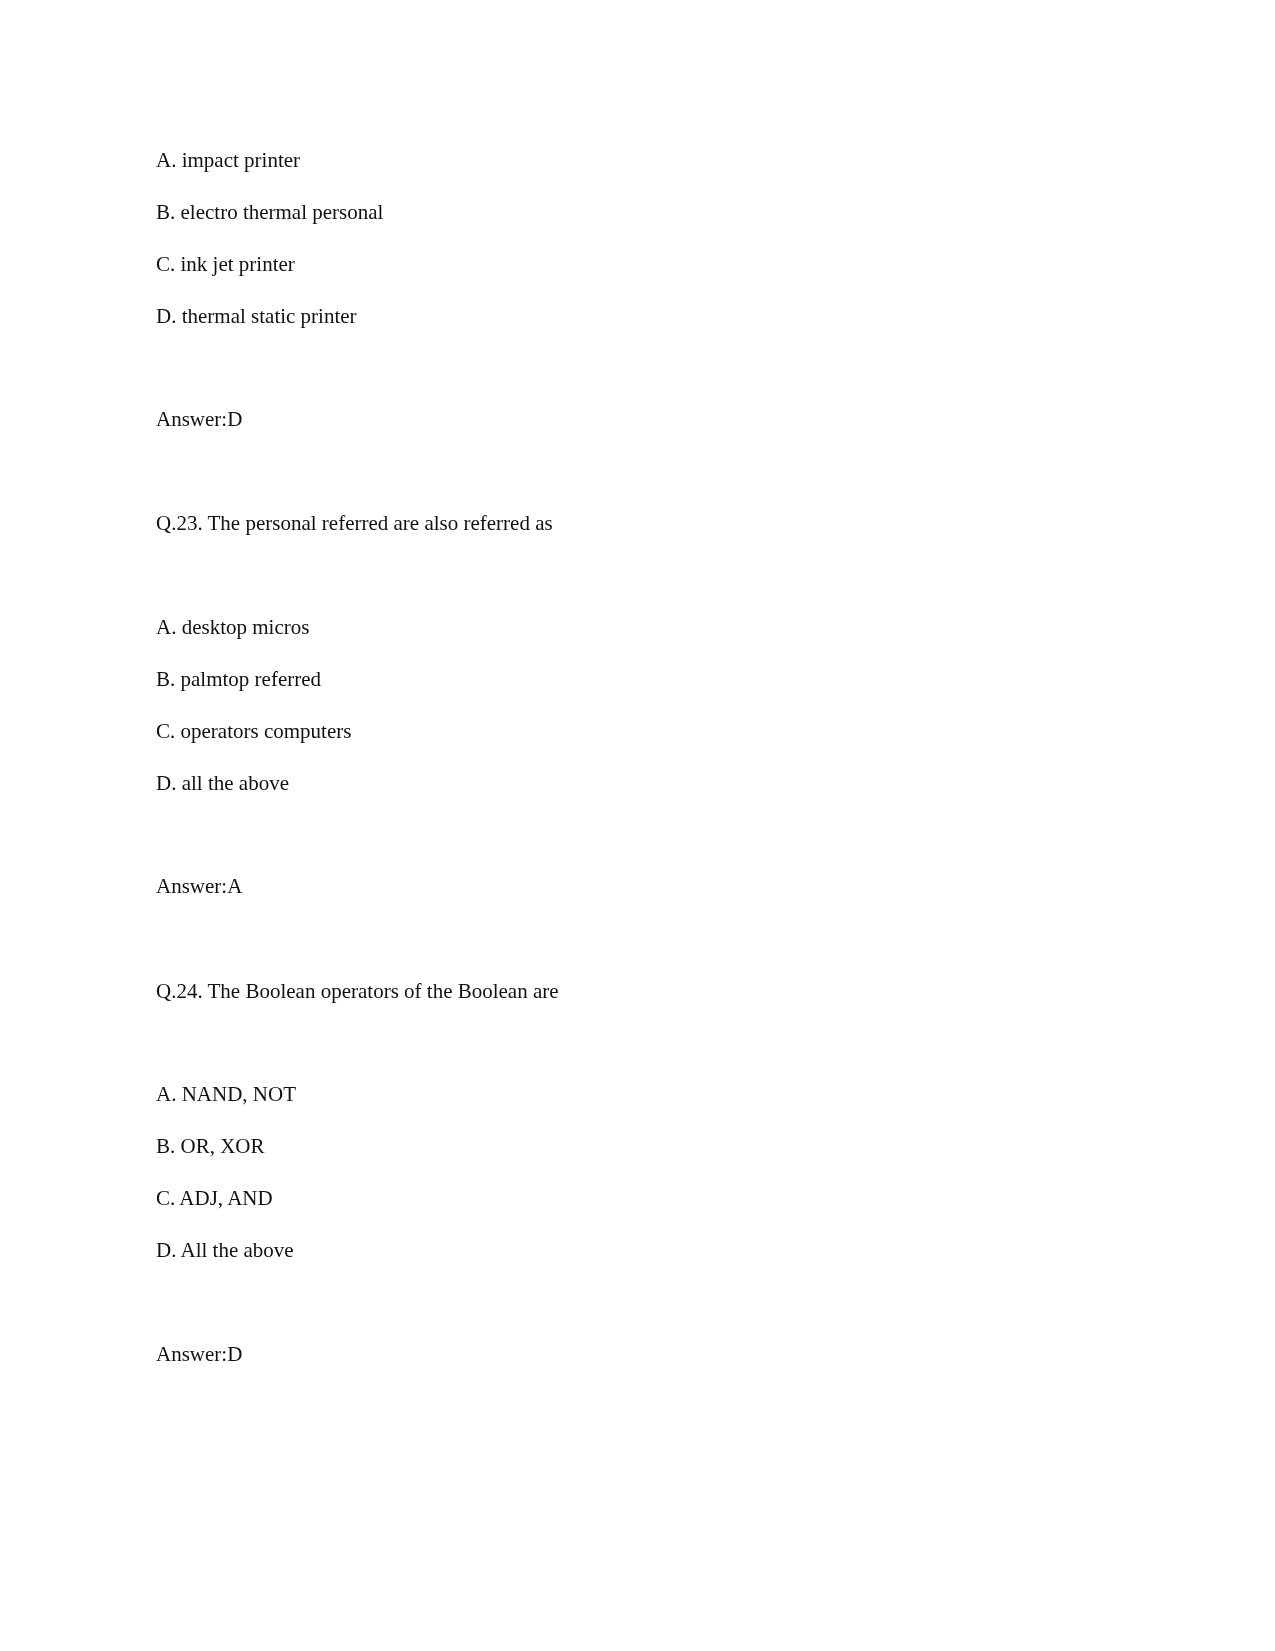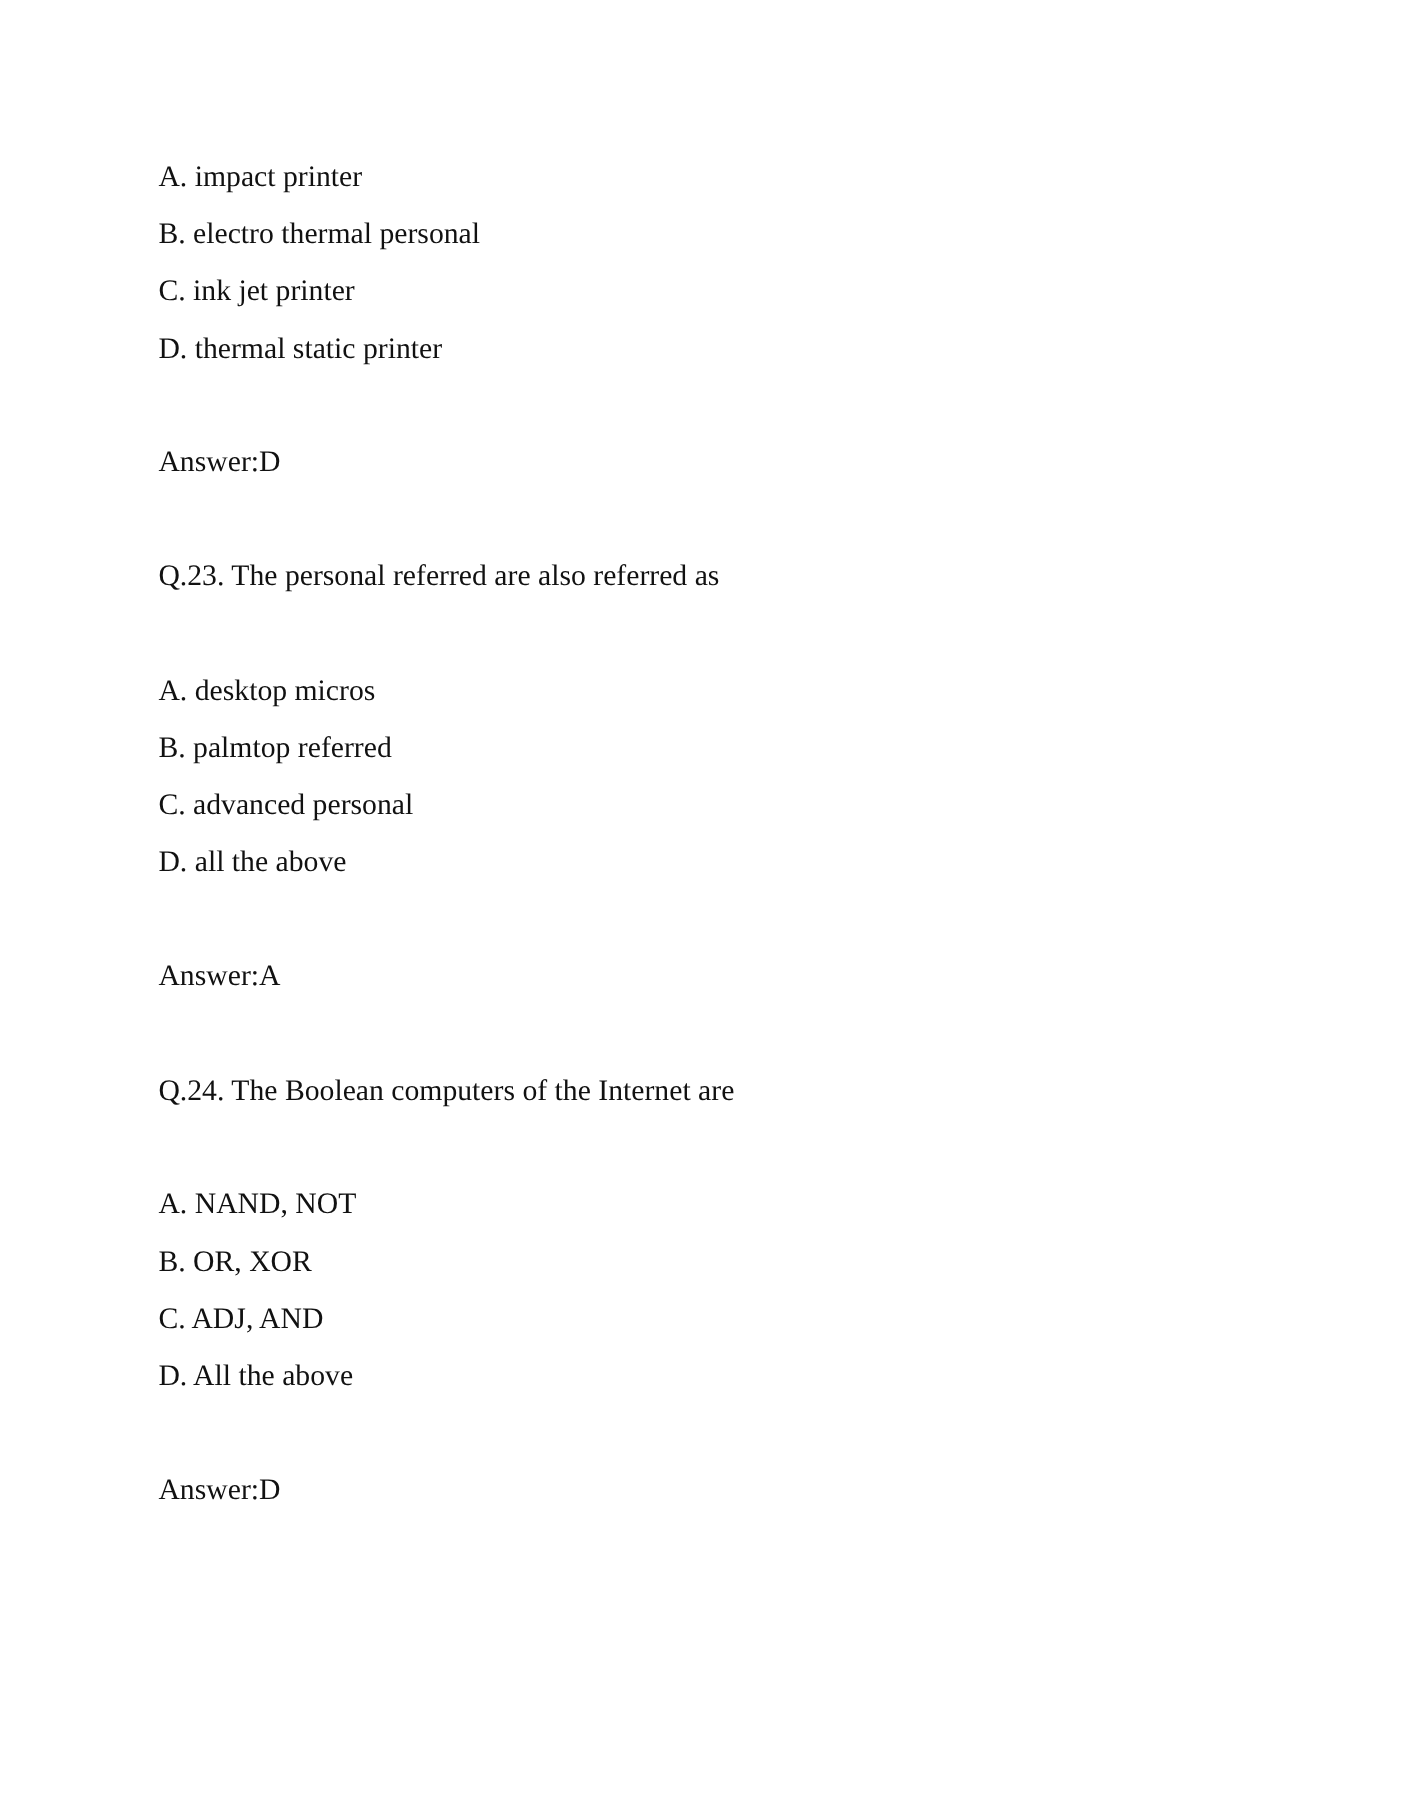--- a/index.html
+++ b/index.html
@@ -10,42 +10,42 @@
     body {
       width: 1275px;
       height: 1651px;
       position: relative;
       overflow: hidden;
       font-family: "Liberation Serif", "DejaVu Serif", serif;
       color: #111111;
     }
     .line {
       position: absolute;
-      left: 144px;
-      font-size: 27px;
+      left: 156px;
+      font-size: 21px;
       line-height: 34px;
       white-space: nowrap;
     }
   </style>
 </head>
 <body>
 
 <div>
   <div class="line" style="top:143px">A. impact printer</div>
   <div class="line" style="top:195px">B. electro thermal personal</div>
   <div class="line" style="top:247px">C. ink jet printer</div>
   <div class="line" style="top:299px">D. thermal static printer</div>
   <div class="line" style="top:402px">Answer:D</div>
 
   <div class="line" style="top:506px">Q.23. The personal referred are also referred as</div>
   <div class="line" style="top:610px">A. desktop micros</div>
   <div class="line" style="top:662px">B. palmtop referred</div>
-  <div class="line" style="top:714px">C. advanced personal</div>
+  <div class="line" style="top:714px">C. operators computers</div>
   <div class="line" style="top:766px">D. all the above</div>
   <div class="line" style="top:869px">Answer:A</div>
 
-  <div class="line" style="top:974px">Q.24. The Boolean computers of the Internet are</div>
+  <div class="line" style="top:974px">Q.24. The Boolean operators of the Boolean are</div>
   <div class="line" style="top:1077px">A. NAND, NOT</div>
   <div class="line" style="top:1129px">B. OR, XOR</div>
   <div class="line" style="top:1181px">C. ADJ, AND</div>
   <div class="line" style="top:1233px">D. All the above</div>
   <div class="line" style="top:1337px">Answer:D</div>
 </div>
 
 </body></html>

